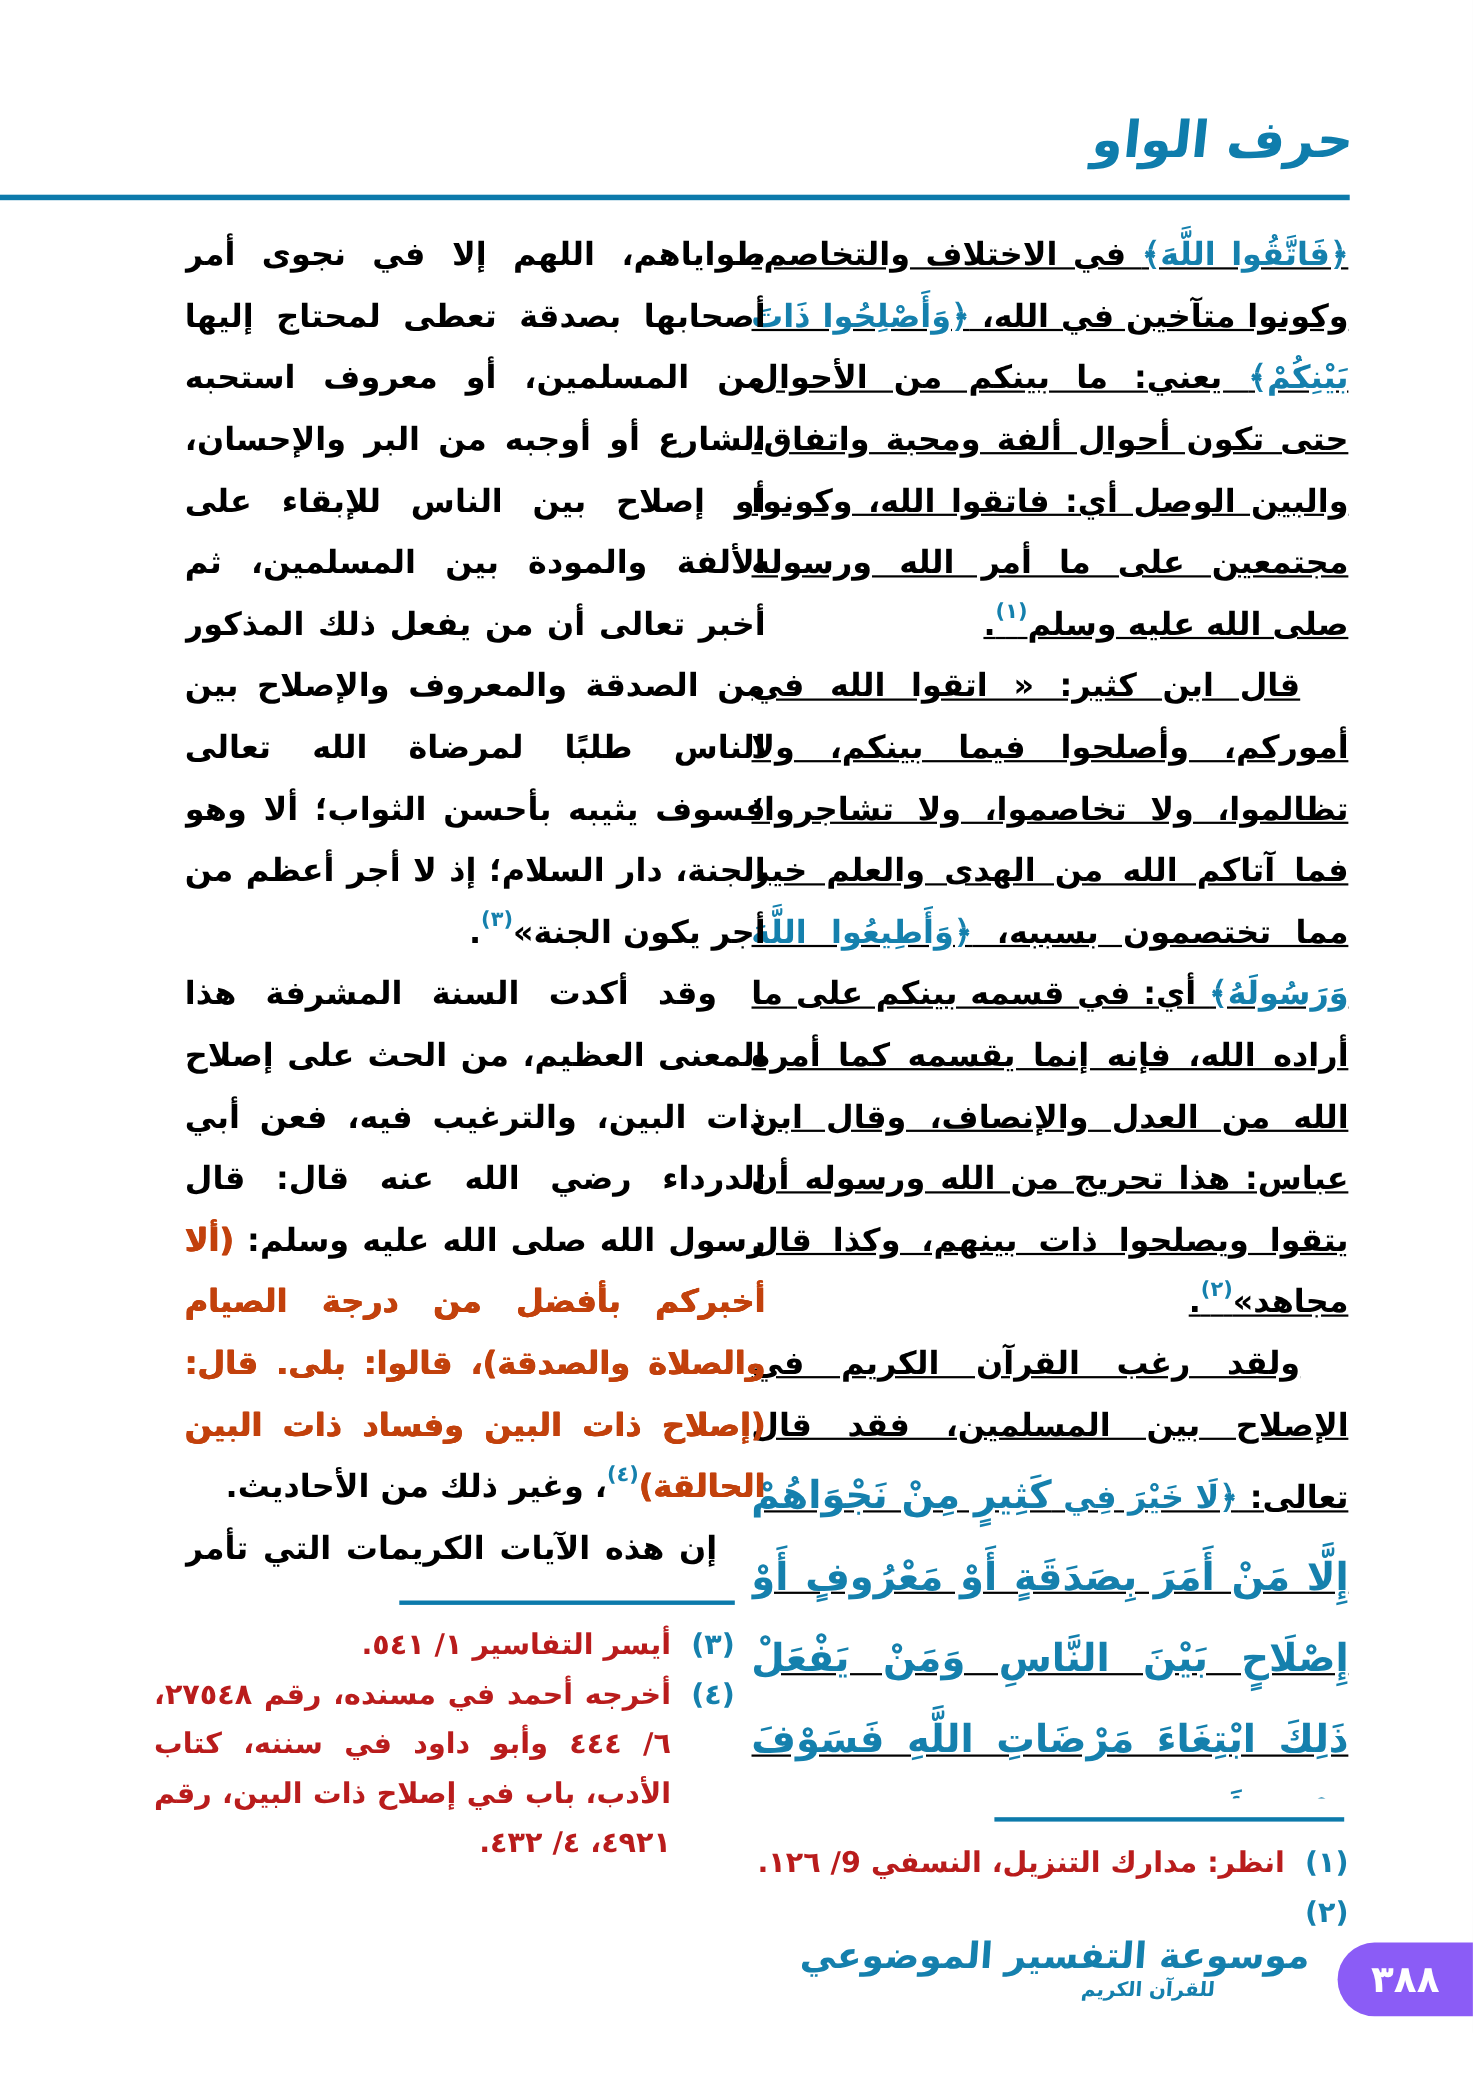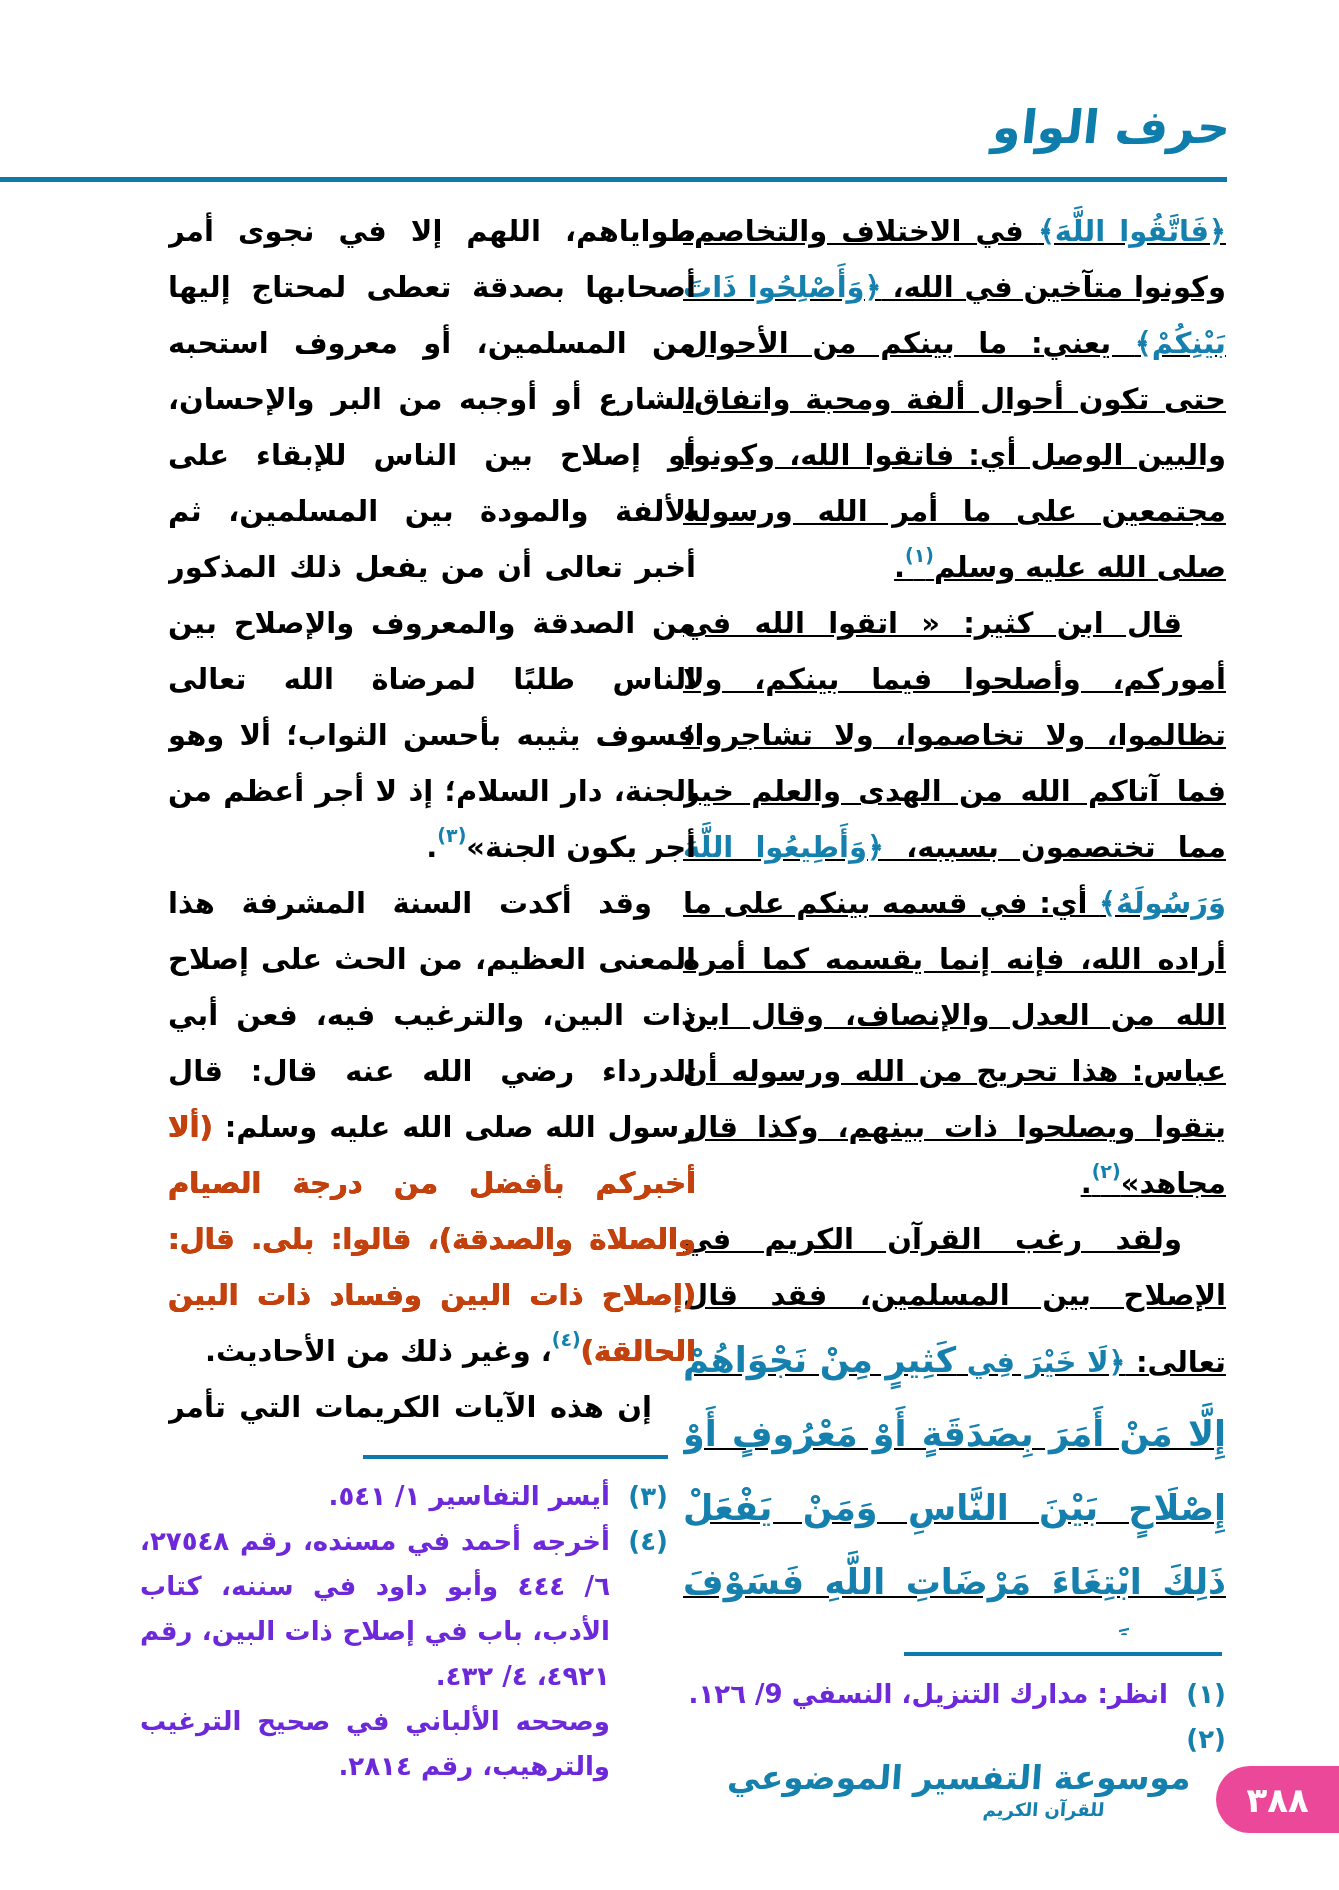--- a/index.html
+++ b/index.html
@@ -56,33 +56,33 @@
     position:absolute;
     font-size:26px;line-height:45px;font-weight:bold;
     text-align:justify;
   }
   .fn-block-right{top:1672px;right:113px;width:543px;}
   .fn-block-left{top:1474px;right:671px;width:528px;}
   .fn-row{display:flex;align-items:flex-start;}
   .fn-marker{
     flex:0 0 58px;color:#1580ad;white-space:nowrap;
   }
-  .fn-text{flex:1;color:#6d28d9;}
+  .fn-text{flex:1;color:#b91c1c;}
   
   .footer-logo{
     position:absolute;top:1760px;right:149px;width:290px;
     text-align:center;color:#1580ad;line-height:1.1;
     transform:skewX(-4deg);
   }
   .footer-logo .l1{font-size:33px;font-weight:bold;white-space:nowrap;}
   .footer-logo .l2{font-size:18px;font-weight:bold;margin-top:4px;}
   .page-badge{
     position:absolute;top:1766px;right:0;
     width:123px;height:67px;
-    background:#ec4899;
+    background:#8b5cf6;
     border-radius:34px 0 0 34px;
     color:#fff;font-size:34px;font-weight:bold;
     display:flex;align-items:center;justify-content:center;
   }
 </style>
 </head>
 <body>
 
 <div class="page">
 
@@ -114,24 +114,20 @@
   <div class="fn-rule fn-rule-left"></div>
   <div class="fn-block fn-block-left">
       <div class="fn-row">
         <span class="fn-marker">(٣)</span>
         <span class="fn-text">أيسر التفاسير ١/ ٥٤١.</span>
       </div>
       <div class="fn-row">
         <span class="fn-marker">(٤)</span>
         <span class="fn-text">أخرجه أحمد في مسنده، رقم ٢٧٥٤٨، ٦/ ٤٤٤ وأبو داود في سننه، كتاب الأدب، باب في إصلاح ذات البين، رقم ٤٩٢١، ٤/ ٤٣٢.</span>
       </div>
-      <div class="fn-row">
-        <span class="fn-marker"></span>
-        <span class="fn-text">وصححه الألباني في صحيح الترغيب والترهيب، رقم ٢٨١٤.</span>
-      </div>
     </div>
 
   <div class="footer-logo">
     <div class="l1">موسوعة التفسير الموضوعي</div>
     <div class="l2">للقرآن الكريم</div>
   </div>
 
   <div class="page-badge">
     <span>٣٨٨</span>
   </div>

